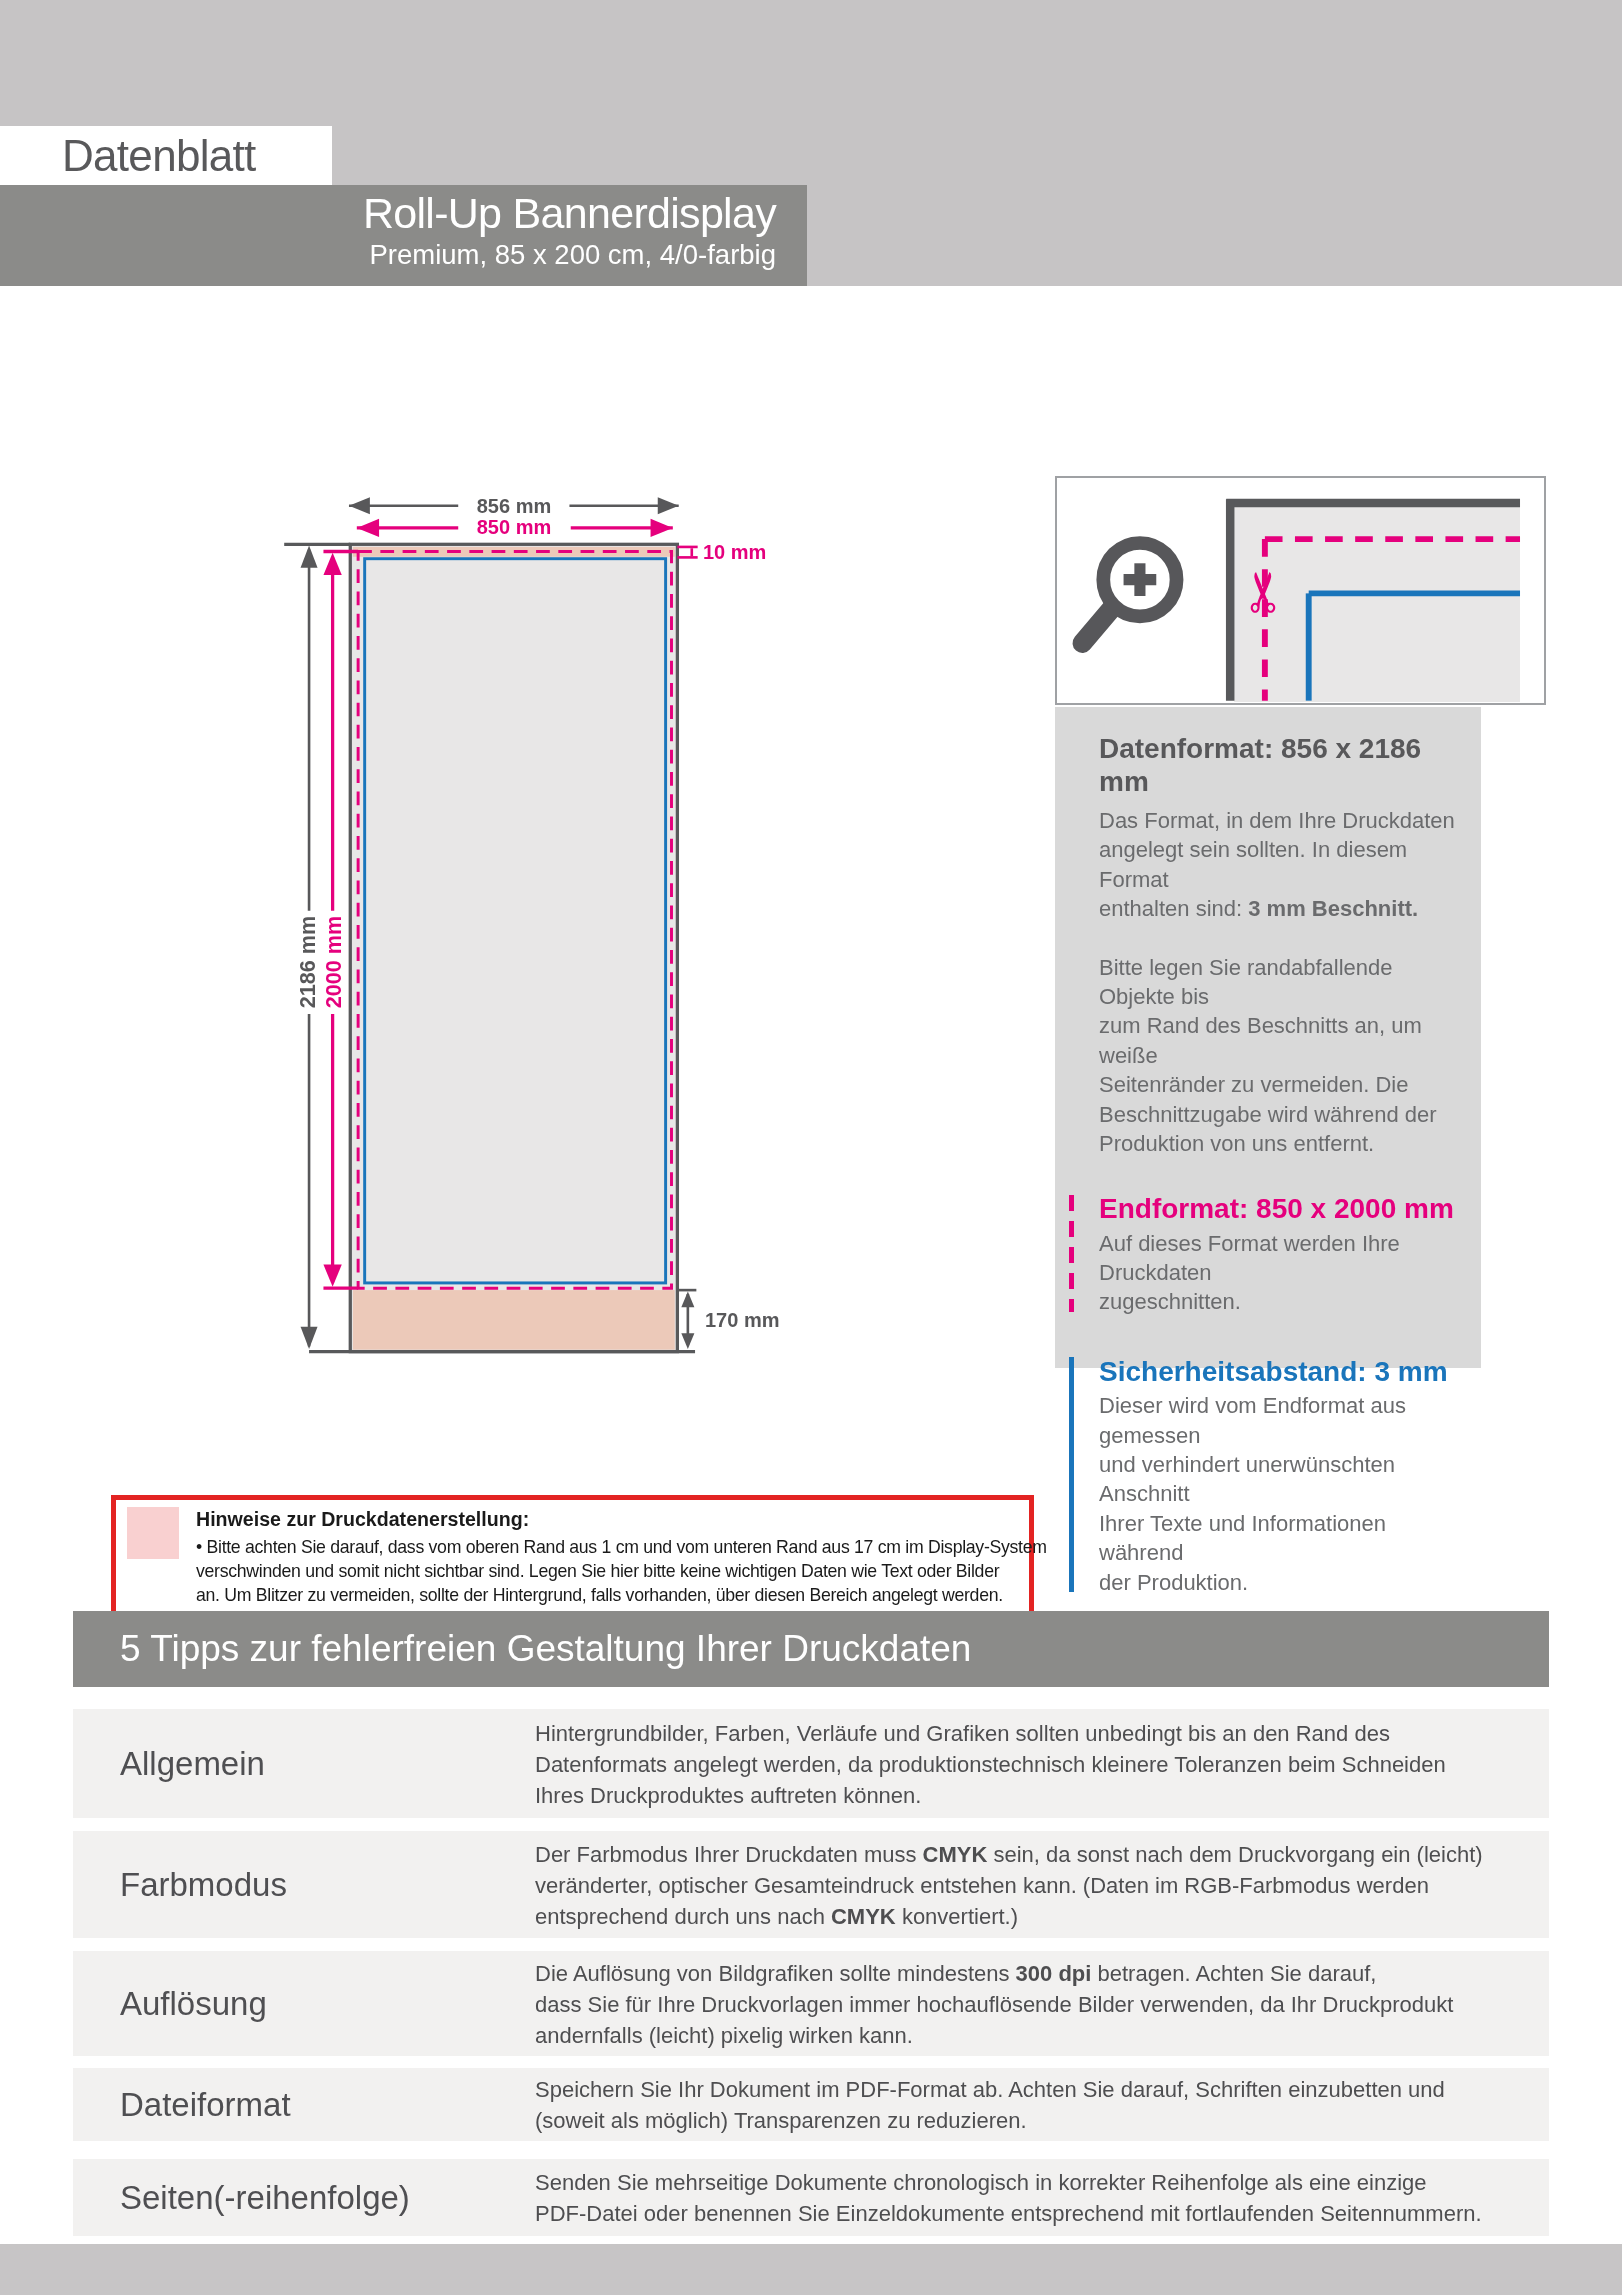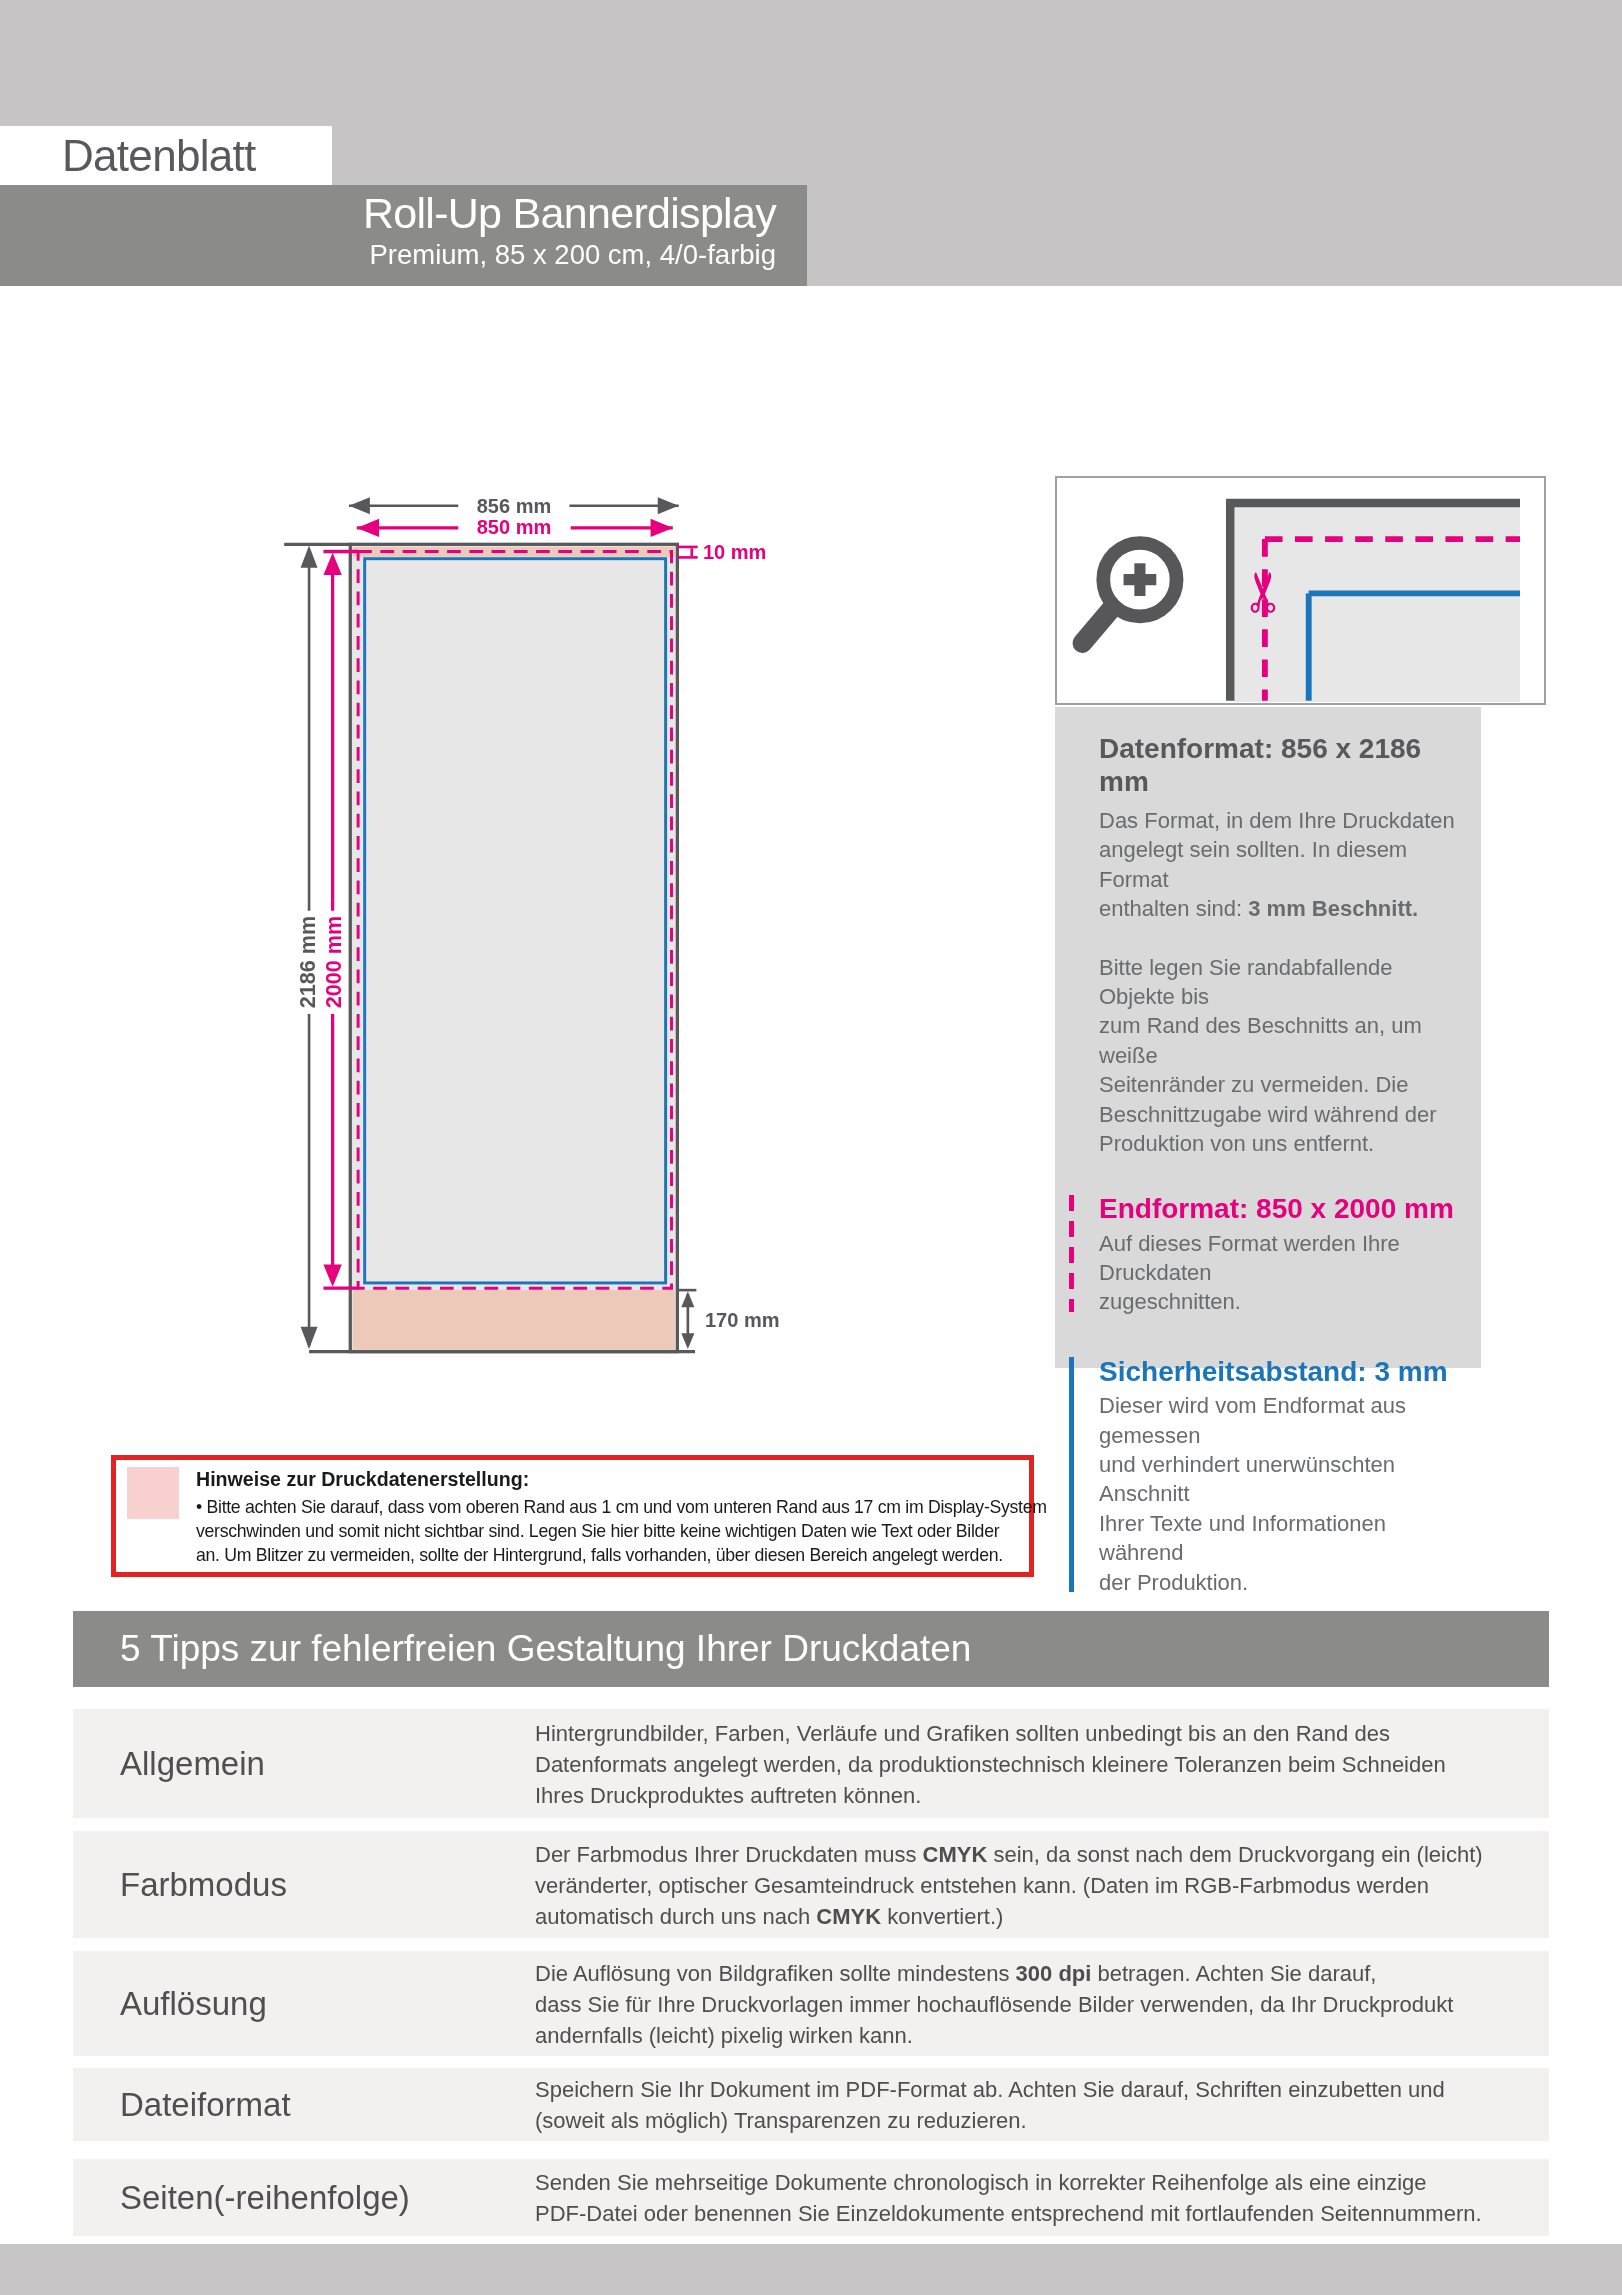--- a/index.html
+++ b/index.html
@@ -36,21 +36,21 @@
   .p1{margin-top:7.9px !important;}
   .pblock{position:relative;}
   .blk-end{margin-top:34px;}
   .blk-safe{margin-top:38px;}
   .blk-body{margin-top:3.3px !important;}
   .marker{position:absolute;left:-30px;top:2.6px;bottom:5.2px;width:5.2px;}
   .marker-dashed{background:repeating-linear-gradient(to bottom,#e5007d 0 15.7px,rgba(0,0,0,0) 15.7px 26px);}
   .marker-solid{background:#1a75bb;}
 
   
-  .note-box{left:111px;top:1455px;width:923px;height:122px;background:#fff;border:5.9px solid #e32322;box-sizing:border-box;}
+  .note-box{left:111px;top:1495px;width:923px;height:122px;background:#fff;border:5.9px solid #e32322;box-sizing:border-box;}
   .note-swatch{position:absolute;left:10.5px;top:7.2px;width:52px;height:52px;background:#f9d0d0;}
   .note-title{position:absolute;left:80px;top:7.9px;font-size:19.6px;font-weight:bold;color:#1a1a1a;white-space:nowrap;}
   .note-body{position:absolute;left:80px;top:35px;font-size:17.7px;line-height:24px;color:#1a1a1a;letter-spacing:-0.3px;white-space:nowrap;}
 
   
   .tips-bar{left:73px;top:1611px;width:1476px;height:76px;background:#8b8b89;}
   .tips-title{position:absolute;left:47px;top:0;line-height:76px;font-size:37px;color:#ffffff;white-space:nowrap;}
   .tip-row{left:73px;width:1476px;background:#f2f1f0;}
   .row-1{top:1709px;height:109px;}
   .row-2{top:1831px;height:107px;}
@@ -185,21 +185,21 @@
   <div class="abs tips-bar">
     <div class="tips-title">5 Tipps zur fehlerfreien Gestaltung Ihrer Druckdaten</div>
   </div>
 
   <div class="abs tip-row row-1">
     <div class="row-label">Allgemein</div>
     <div class="row-body">Hintergrundbilder, Farben, Verläufe und Grafiken sollten unbedingt bis an den Rand des<br>Datenformats angelegt werden, da produktionstechnisch kleinere Toleranzen beim Schneiden<br>Ihres Druckproduktes auftreten können.</div>
   </div>
   <div class="abs tip-row row-2">
     <div class="row-label">Farbmodus</div>
-    <div class="row-body"><span>Der Farbmodus Ihrer Druckdaten muss </span><b>CMYK</b><span> sein, da sonst nach dem Druckvorgang ein (leicht)</span><br>veränderter, optischer Gesamteindruck entstehen kann. (Daten im RGB-Farbmodus werden<br><span>automatisch durch uns nach </span><b>CMYK</b><span> konvertiert.)</span></div>
+    <div class="row-body"><span>Der Farbmodus Ihrer Druckdaten muss </span><b>CMYK</b><span> sein, da sonst nach dem Druckvorgang ein (leicht)</span><br>veränderter, optischer Gesamteindruck entstehen kann. (Daten im RGB-Farbmodus werden<br><span>entsprechend durch uns nach </span><b>CMYK</b><span> konvertiert.)</span></div>
   </div>
   <div class="abs tip-row row-3">
     <div class="row-label">Auflösung</div>
     <div class="row-body"><span>Die Auflösung von Bildgrafiken sollte mindestens </span><b>300 dpi</b><span> betragen. Achten Sie darauf,</span><br>dass Sie für Ihre Druckvorlagen immer hochauflösende Bilder verwenden, da Ihr Druckprodukt<br>andernfalls (leicht) pixelig wirken kann.</div>
   </div>
   <div class="abs tip-row row-4">
     <div class="row-label">Dateiformat</div>
     <div class="row-body">Speichern Sie Ihr Dokument im PDF-Format ab. Achten Sie darauf, Schriften einzubetten und<br>(soweit als möglich) Transparenzen zu reduzieren.</div>
   </div>
   <div class="abs tip-row row-5">

